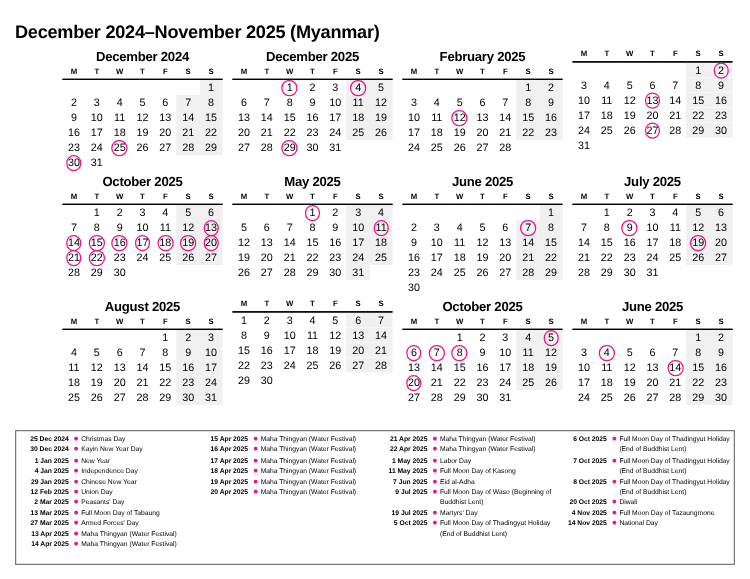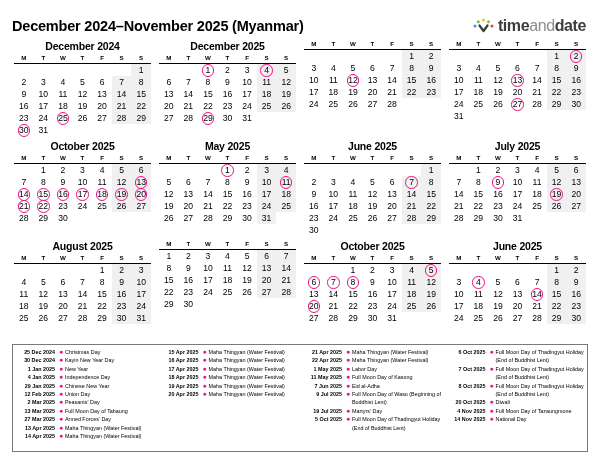--- a/index.html
+++ b/index.html
@@ -57,20 +57,21 @@
   }
   .brand-text .b1 { color: #3d3d3d; font-weight: bold; }
   .brand-text .b2 { color: #8c8c8c; font-weight: normal; }
   .brand-text .b3 { color: #3d3d3d; font-weight: bold; }
 
   
   .months {
     display: grid;
     grid-template-columns: repeat(4, 1fr);
     gap: 0px 4px;
+    margin-left: 36px;
   }
   .month {
     padding: 0 2px 4px 2px;
   }
   .month-name {
     text-align: center;
     font-size: 10.5px;
     font-weight: bold;
     margin-bottom: 2px;
     letter-spacing: -0.2px;
@@ -175,33 +176,20 @@
     padding-left: 1px;
   }
 </style>
 </head>
 <body>
 
 <div class="page">
 
   <div class="header">
     <div class="title">December 2024–November 2025 (Myanmar)</div>
-    <div class="brand">
-      <svg class="brand-mark" viewBox="0 0 44 34" aria-hidden="true">
-        <circle cx="4" cy="17" r="3" fill="#4a90d9"></circle>
-        <circle cx="10.5" cy="8.5" r="3" fill="#7ac143"></circle>
-        <circle cx="21" cy="5" r="3" fill="#f5c518"></circle>
-        <circle cx="31" cy="8.5" r="3" fill="#7ac143"></circle>
-        <circle cx="38" cy="17" r="3" fill="#e8423f"></circle>
-        <path d="M13 16 L21 27 L29 16" stroke="#3d3d3d" stroke-width="4.5" fill="none" stroke-linecap="round" stroke-linejoin="round"></path>
-      </svg>
-      <div class="brand-text">
-        <span class="b1">time</span><span class="b2">and</span><span class="b3">date</span>
-      </div>
-    </div>
   </div>
 
   <div class="months" id="months-container">
       <div class="month">
         <div class="month-name">December 2024</div>
         <table class="cal">
           <thead>
             <tr>
               <th>M</th>
               <th>T</th>
@@ -327,20 +315,21 @@
               <td class=" hl"><span class="daynum">29</span></td>
               <td><span class="daynum">30</span></td>
               <td><span class="daynum">31</span></td>
               <td class="pad"></td>
               <td class="pad"></td>
             </tr>
           </tbody>
         </table>
       </div>
       <div class="month">
+        <div class="month-name">February 2025</div>
         <table class="cal">
           <thead>
             <tr>
               <th>M</th>
               <th>T</th>
               <th>W</th>
               <th>T</th>
               <th>F</th>
               <th>S</th>
               <th>S</th>

